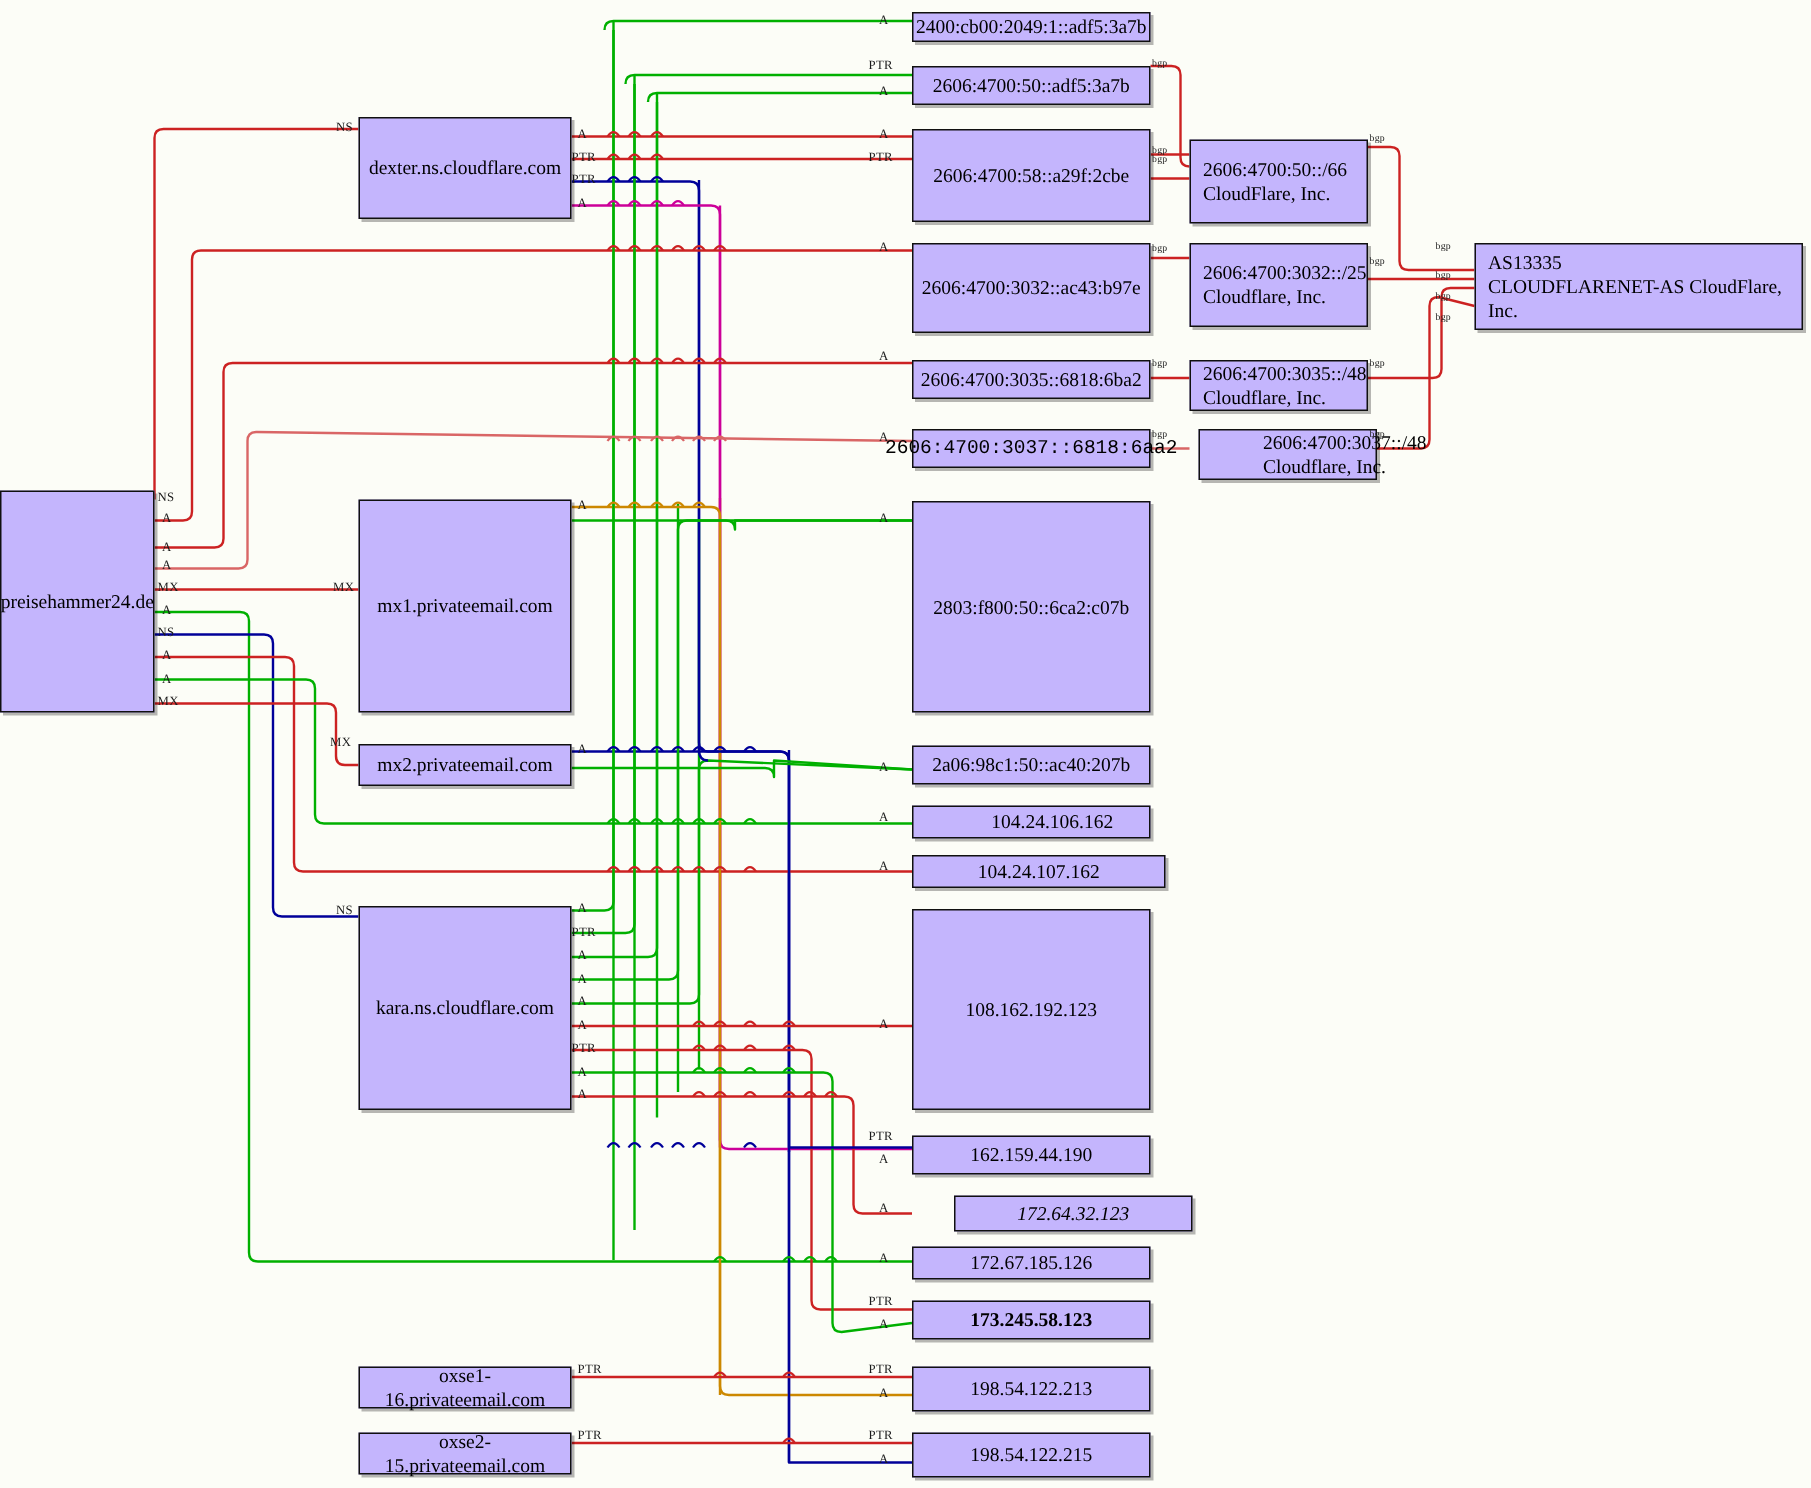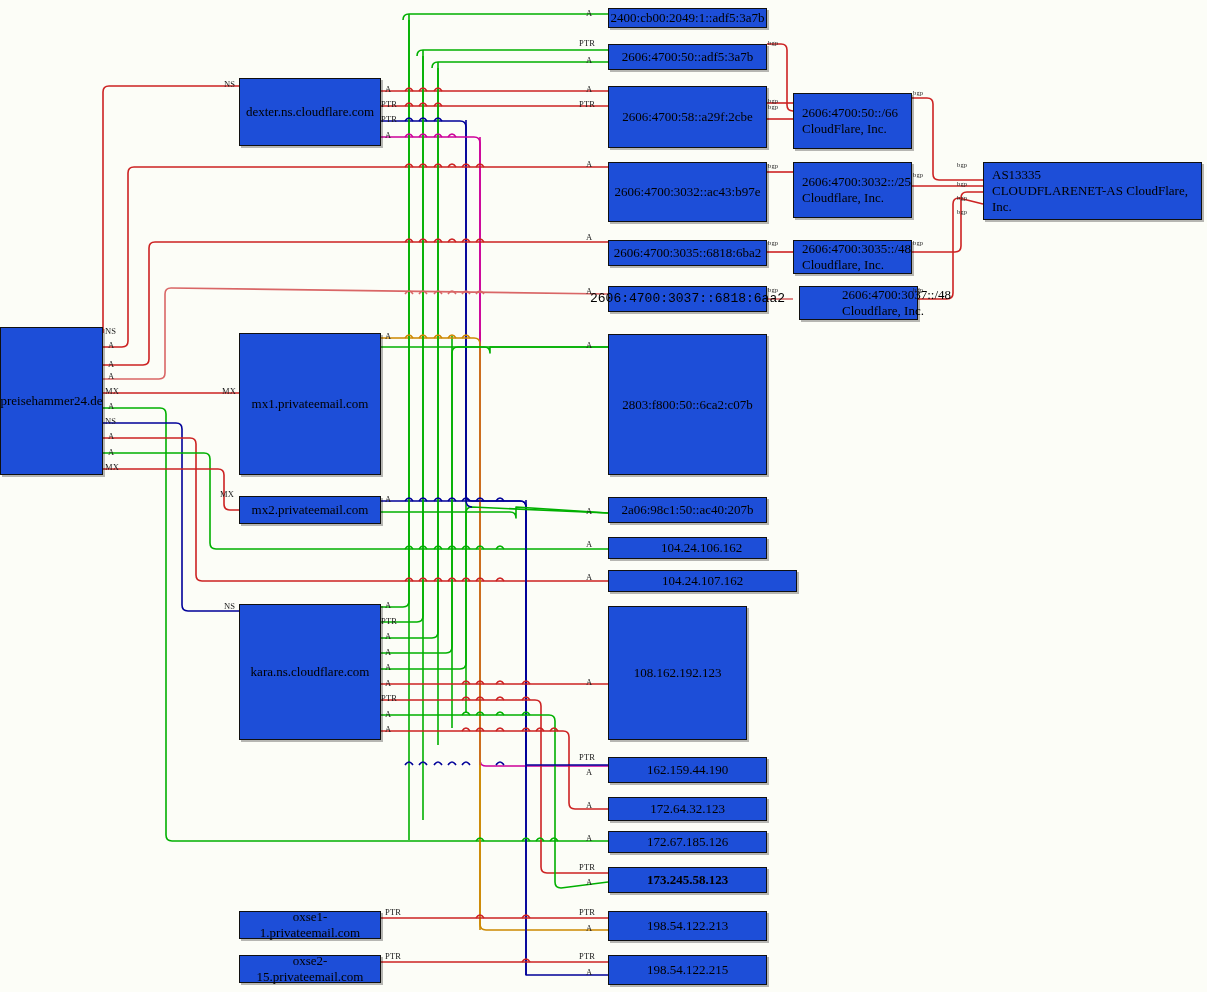--- a/index.html
+++ b/index.html
@@ -8,21 +8,21 @@
     background:#fcfdf7;
     font-family:"Liberation Serif", serif;
     width:1207px;height:992px;
     overflow:hidden;
     position:relative;
   }
   #stage{position:absolute;left:0;top:0;width:1207px;height:992px;}
   svg#wires{position:absolute;left:0;top:0;width:1207px;height:992px;}
   .node{
     position:absolute;
-    background:#1d4ed8;
+    background:#c4b5fd;
     border:1px solid #101010;
     box-sizing:border-box;
     box-shadow:2px 2px 0 rgba(0,0,0,0.28);
     display:flex;
     align-items:center;
     justify-content:center;
     text-align:center;
     color:#000;
     font-size:13px;
     line-height:1.22;
@@ -246,35 +246,35 @@
 
     </g>
   </svg>
 
   <div id="nodes-layer">
       <div class="node" style="left: 0px; top: 327px; width: 103px; height: 148px;">preisehammer24.de</div>
       <div class="node" style="left: 239px; top: 78px; width: 142px; height: 68px;">dexter.ns.cloudflare.com</div>
       <div class="node" style="left: 239px; top: 333px; width: 142px; height: 142px;">mx1.privateemail.com</div>
       <div class="node" style="left: 239px; top: 496px; width: 142px; height: 28px;">mx2.privateemail.com</div>
       <div class="node" style="left: 239px; top: 604px; width: 142px; height: 136px;">kara.ns.cloudflare.com</div>
-      <div class="node" style="left: 239px; top: 911px; width: 142px; height: 28px;">oxse1-1.privateemail.com</div>
+      <div class="node" style="left: 239px; top: 911px; width: 142px; height: 28px;">oxse1-16.privateemail.com</div>
       <div class="node" style="left: 239px; top: 955px; width: 142px; height: 28px;">oxse2-15.privateemail.com</div>
       <div class="node" style="left: 608px; top: 8px; width: 159px; height: 20px;">2400:cb00:2049:1::adf5:3a7b</div>
       <div class="node" style="left: 608px; top: 44px; width: 159px; height: 26px;">2606:4700:50::adf5:3a7b</div>
       <div class="node" style="left: 608px; top: 86px; width: 159px; height: 62px;">2606:4700:58::a29f:2cbe</div>
       <div class="node" style="left: 608px; top: 162px; width: 159px; height: 60px;">2606:4700:3032::ac43:b97e</div>
       <div class="node" style="left: 608px; top: 240px; width: 159px; height: 26px;">2606:4700:3035::6818:6ba2</div>
       <div class="node" style="left: 608px; top: 286px; width: 159px; height: 26px; font-family: Liberation Mono, monospace;">2606:4700:3037::6818:6aa2</div>
       <div class="node" style="left: 608px; top: 334px; width: 159px; height: 141px;">2803:f800:50::6ca2:c07b</div>
       <div class="node" style="left: 608px; top: 497px; width: 159px; height: 26px;">2a06:98c1:50::ac40:207b</div>
       <div class="node" style="left: 608px; top: 537px; width: 159px; height: 22px; padding-left: 32px;">104.24.106.162</div>
-      <div class="node" style="left: 608px; top: 570px; width: 189px; height: 22px;">104.24.107.162</div>
-      <div class="node" style="left: 608px; top: 606px; width: 139px; height: 134px;">108.162.192.123</div>
+      <div class="node" style="left: 608px; top: 570px; width: 169px; height: 22px;">104.24.107.162</div>
+      <div class="node" style="left: 608px; top: 606px; width: 159px; height: 134px;">108.162.192.123</div>
       <div class="node" style="left: 608px; top: 757px; width: 159px; height: 26px;">162.159.44.190</div>
-      <div class="node" style="left: 608px; top: 797px; width: 159px; height: 24px;">172.64.32.123</div>
+      <div class="node" style="left: 636px; top: 797px; width: 159px; height: 24px; font-style: italic;">172.64.32.123</div>
       <div class="node" style="left: 608px; top: 831px; width: 159px; height: 22px;">172.67.185.126</div>
       <div class="node" style="left: 608px; top: 867px; width: 159px; height: 26px; font-weight: bold;">173.245.58.123</div>
       <div class="node" style="left: 608px; top: 911px; width: 159px; height: 30px;">198.54.122.213</div>
       <div class="node" style="left: 608px; top: 955px; width: 159px; height: 30px;">198.54.122.215</div>
       <div class="node left-al" style="left: 793px; top: 93px; width: 119px; height: 56px;">2606:4700:50::/66
 CloudFlare, Inc.</div>
       <div class="node left-al" style="left: 793px; top: 162px; width: 119px; height: 56px;">2606:4700:3032::/25
 Cloudflare, Inc.</div>
       <div class="node left-al" style="left: 793px; top: 240px; width: 119px; height: 34px;">2606:4700:3035::/48
 Cloudflare, Inc.</div>

